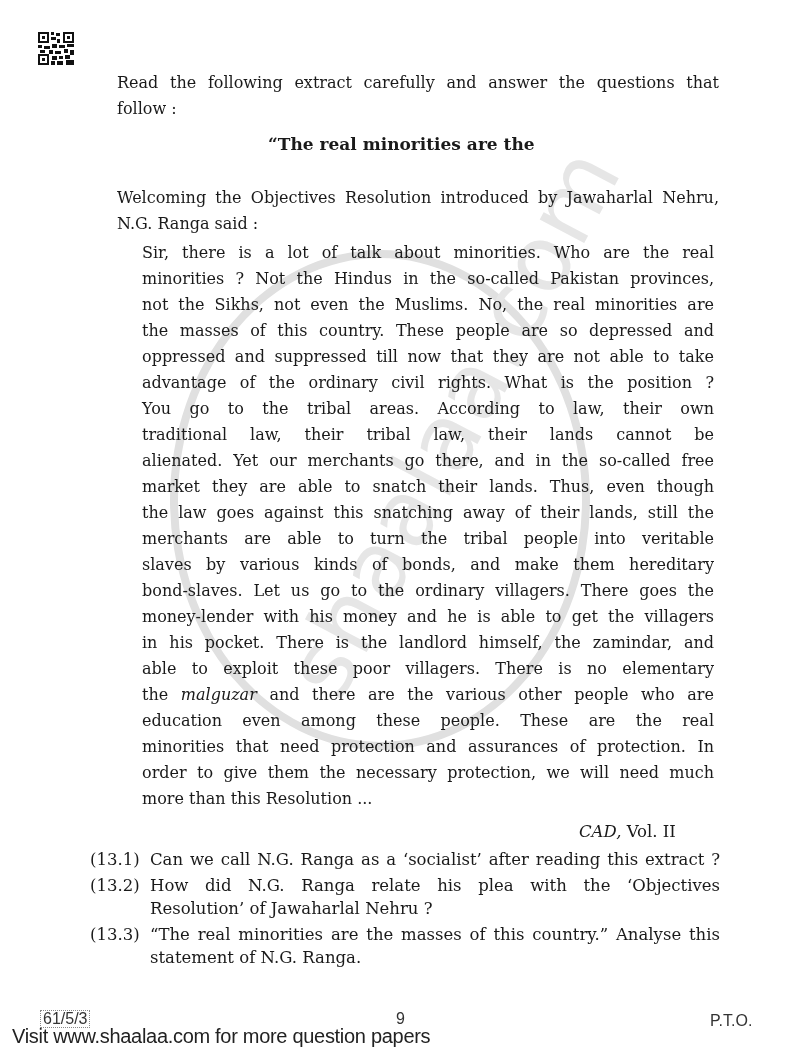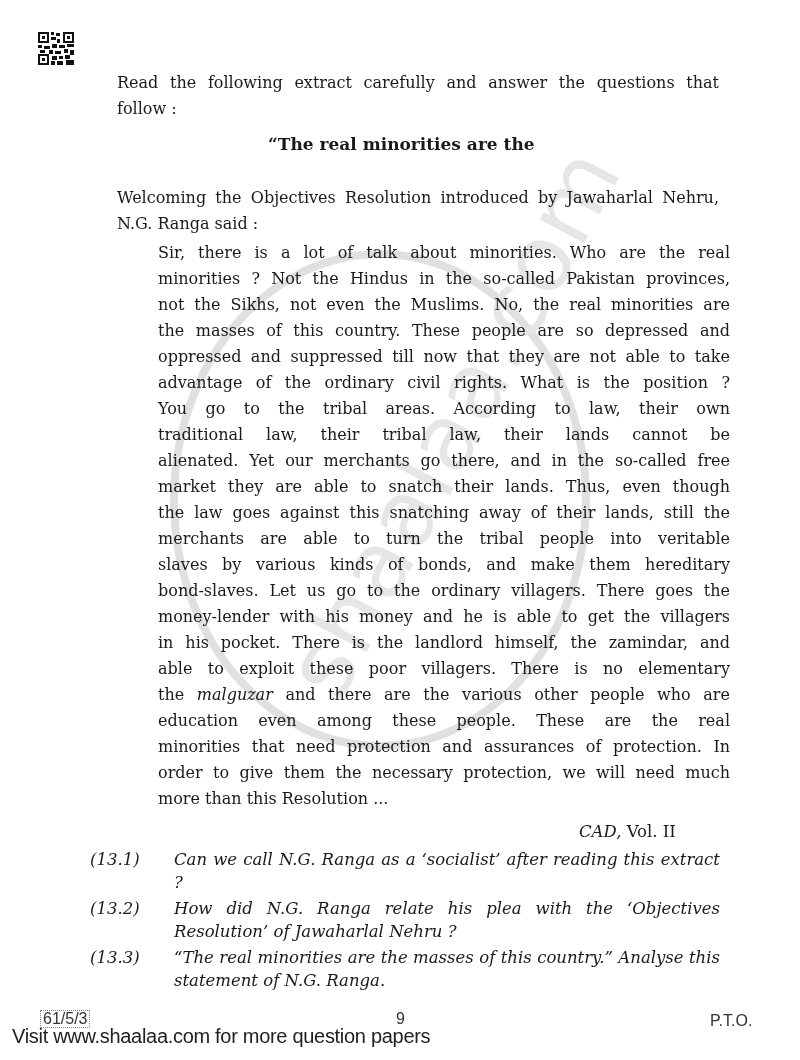--- a/index.html
+++ b/index.html
@@ -10,28 +10,28 @@
     .wm-circle { position: absolute; left: 0; top: 0; width: 420px; height: 500px; border: 8px solid #e0e0e0; border-radius: 50%; box-sizing: border-box; }
     .wm-text { position: absolute; left: 30px; top: 200px; width: 420px; text-align: center; font-family: "DejaVu Sans", sans-serif; font-size: 92px; color: #e6e6e6; transform: rotate(-62deg); transform-origin: center; letter-spacing: 2px; }
     .text { position: absolute; font-size: 16px; line-height: 26px; }
     .justify { text-align: justify; text-align-last: justify; }
     .last { text-align: center; text-align-last: left; }
     .intro { left: 117px; top: 70px; width: 602px; }
     .title { position: absolute; left: 230px; top: 133px; width: 340px; font-weight: bold; font-size: 17px; line-height: 23px; }
     .title .l1 { display: block; padding-left: 38px; }
     .title .l2 { display: block; padding-left: 110px; }
     .lead { left: 117px; top: 185px; width: 602px; }
-    .quote { left: 158px; top: 240px; width: 572px; }
+    .quote { left: 142px; top: 240px; width: 572px; }
     .quote .line { display: block; height: 26px; }
     .cite { position: absolute; left: 579px; top: 822px; font-size: 16.5px; }
     .cite i { font-style: italic; }
-    .questions { position: absolute; left: 90px; top: 848px; width: 630px; font-size: 16.5px; line-height: 23px; font-style: italic; }
+    .questions { position: absolute; left: 90px; top: 848px; width: 630px; font-size: 16.5px; line-height: 23px; }
     .q { display: flex; margin-bottom: 3px; }
     .q .num { width: 60px; flex: none; }
-    .q .body { flex: 1; margin-left: 24px; }
+    .q .body { flex: 1; }
     .footer { position: absolute; left: 0; top: 1010px; width: 696px; height: 40px; font-family: Liberation Sans, sans-serif; }
     .code { position: absolute; left: 40px; top: 0px; font-size: 16px; border: 1px dotted #888; padding: 0 2px; line-height: 16px; color: #333; }
     .pagenum { position: absolute; left: 396px; top: 0px; font-size: 16px; color: #333; }
     .pto { position: absolute; left: 710px; top: 2px; font-size: 16px; color: #333; }
     .visit { position: absolute; left: 12px; top: 15px; font-size: 20px; color: #222; letter-spacing: -0.3px; }
   </style>
 </head>
 <body>
 
 <div class="page">

